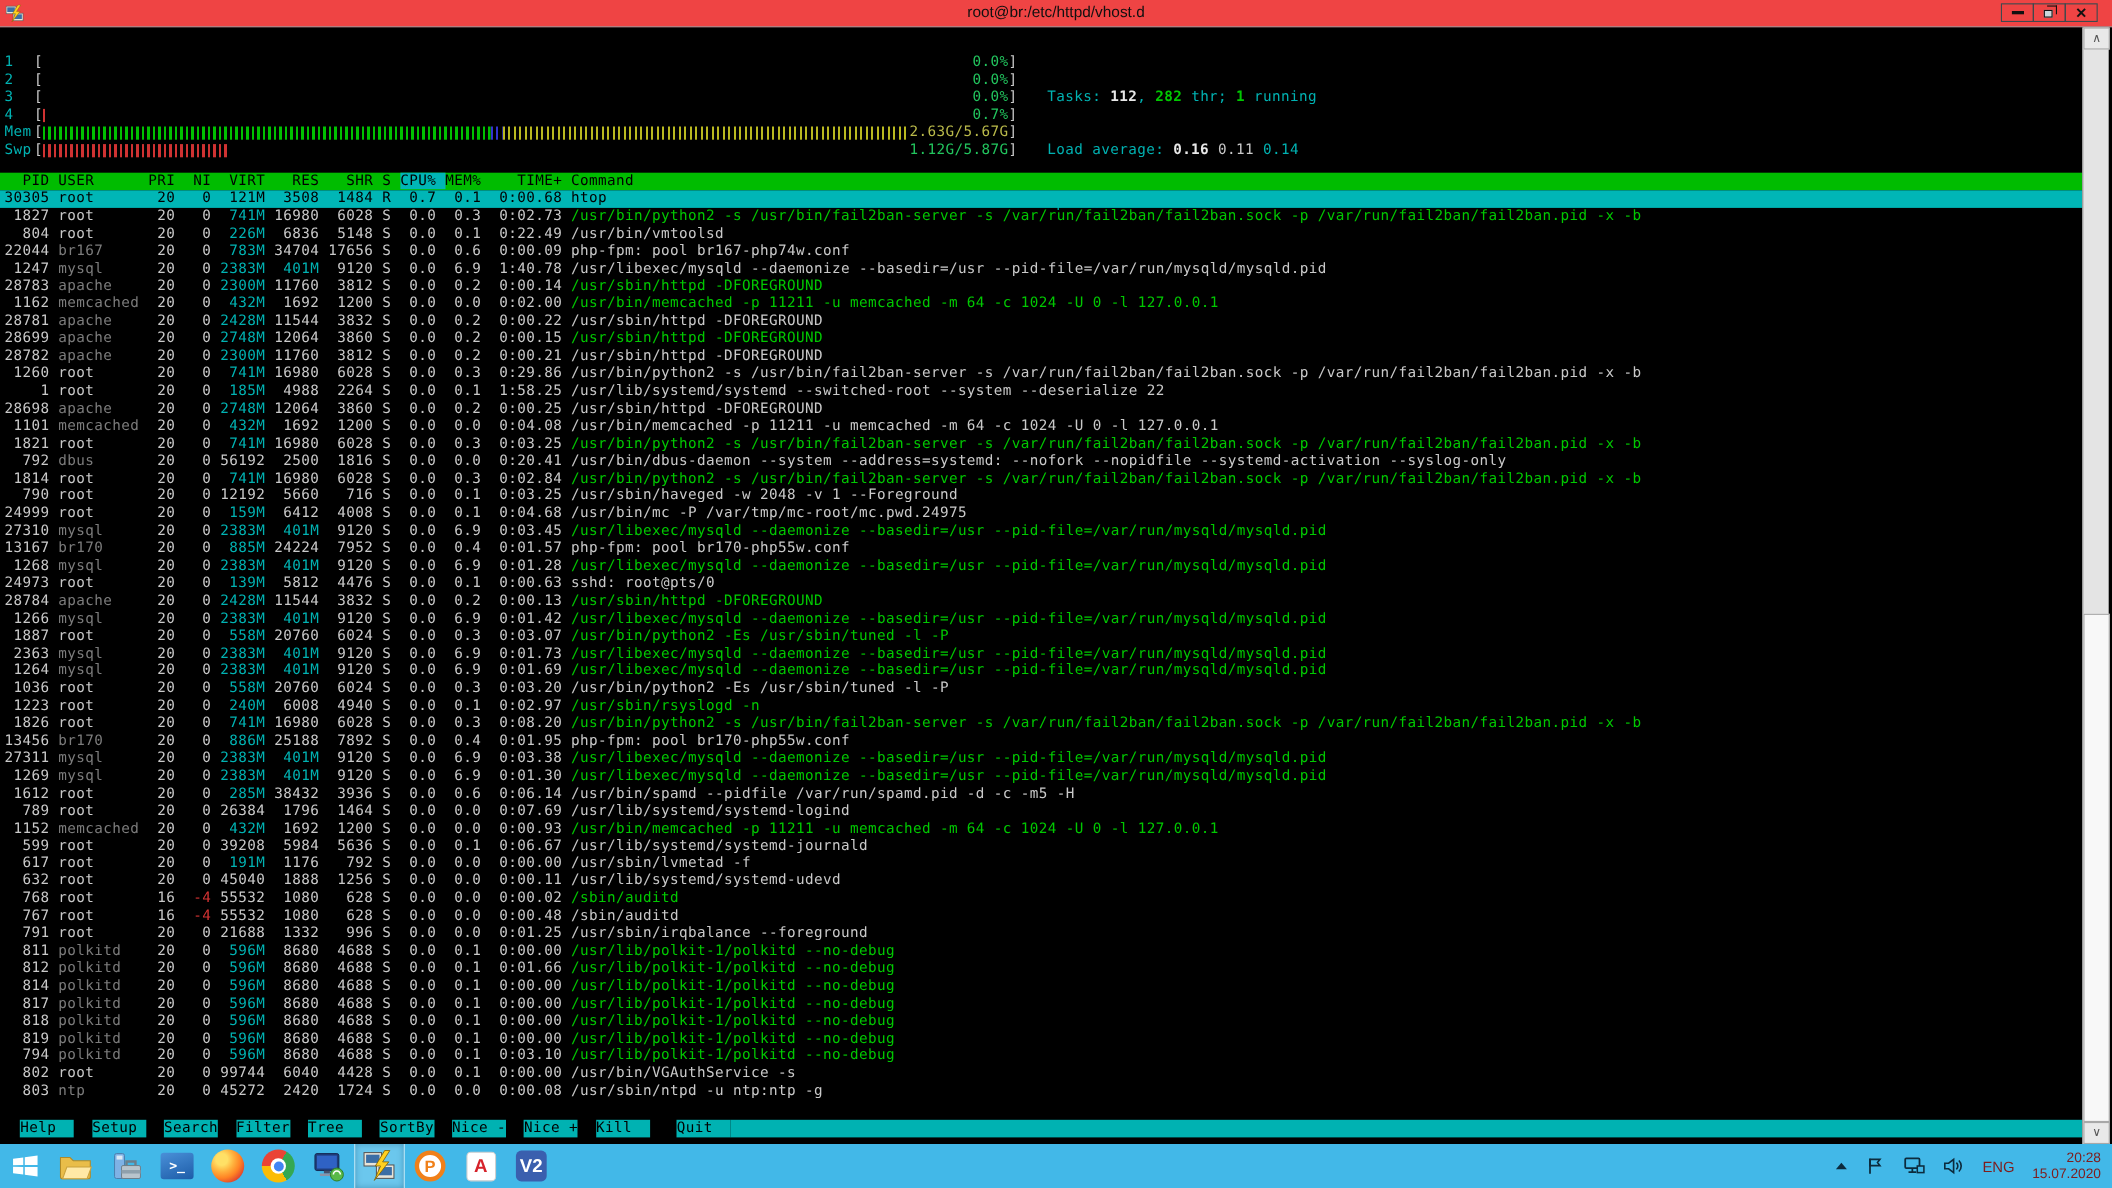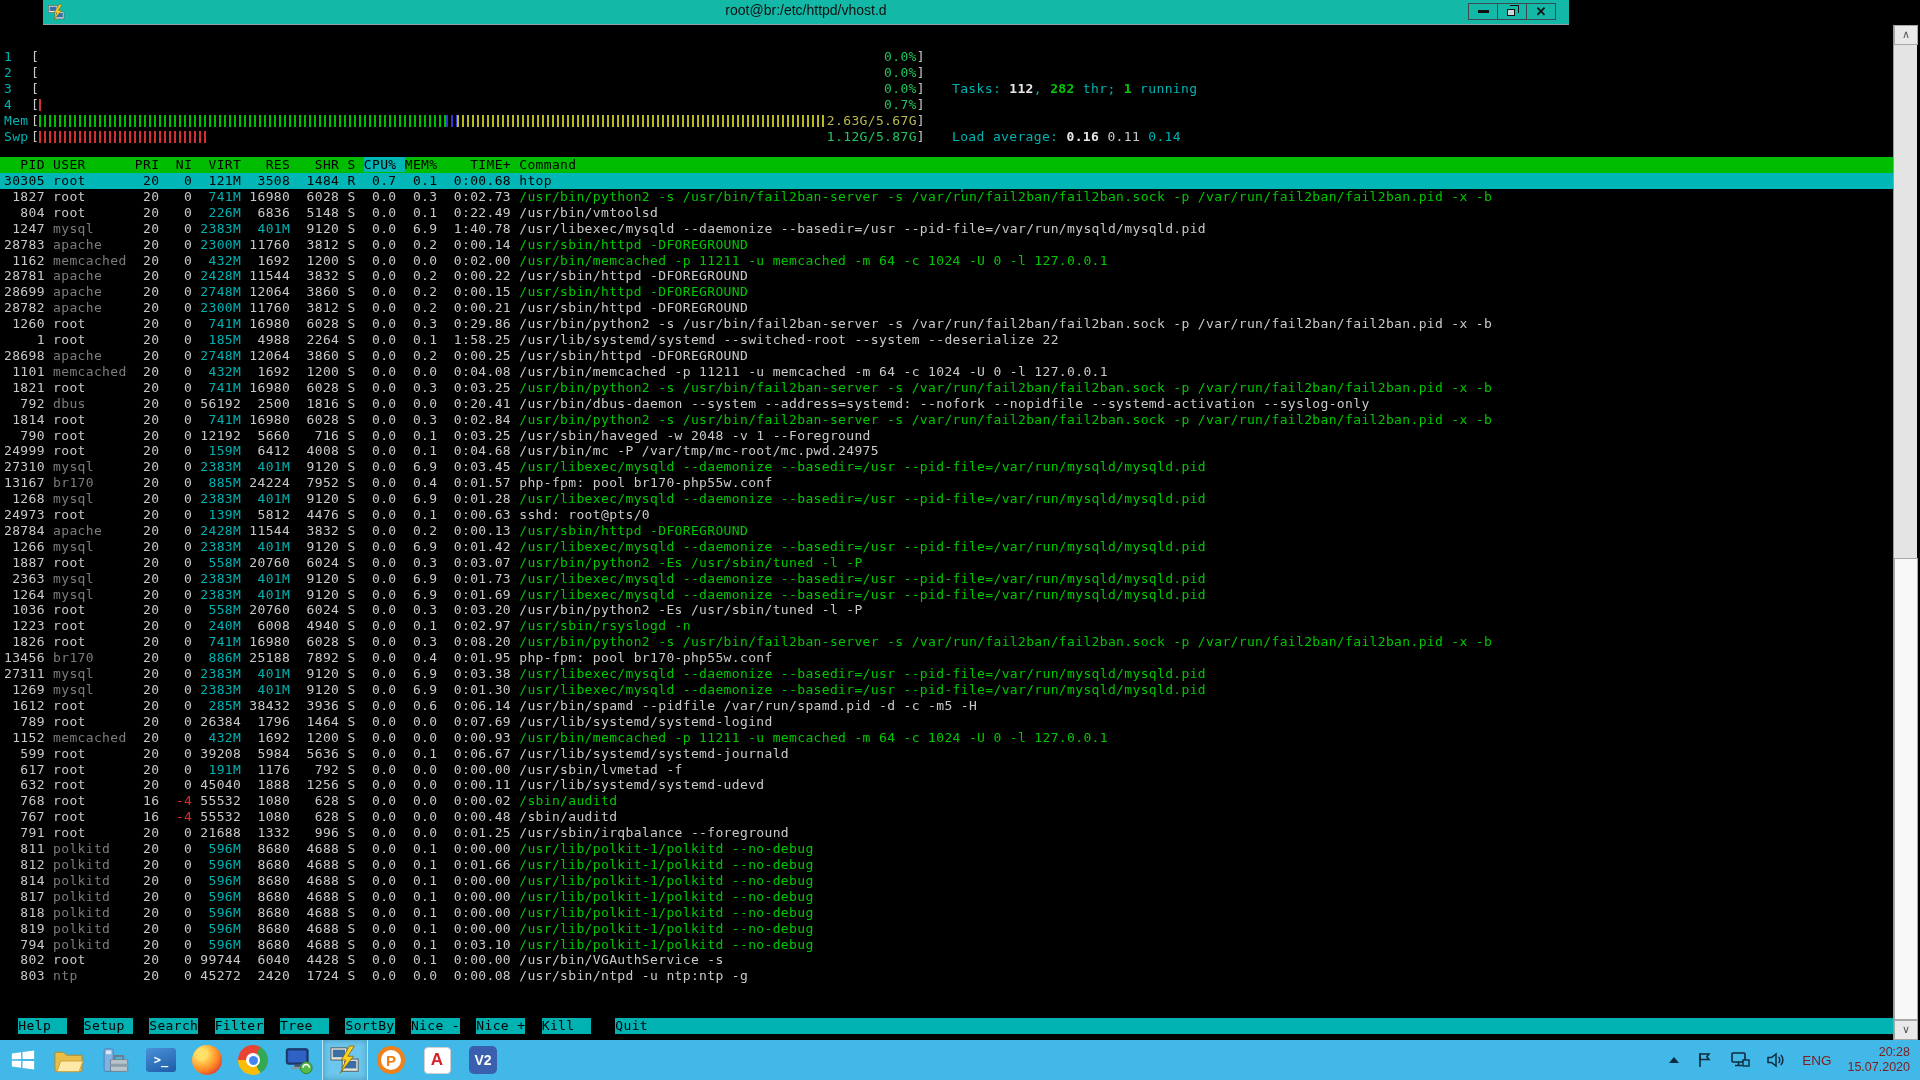--- a/index.html
+++ b/index.html
@@ -2,22 +2,22 @@
 <html><head>
 <meta charset="utf-8">
 <style>
   html,body{margin:0;padding:0;background:#000;width:1920px;height:1080px;overflow:hidden;
     font-family:"Liberation Sans",sans-serif;}
   *{box-sizing:border-box;}
   .mono{font-family:"DejaVu Sans Mono",monospace;font-size:13px;letter-spacing:.35px;}
 
   
   #window{position:absolute;left:0;top:0;width:1920px;height:1040px;background:#000;}
-  #titlebar{position:absolute;left:0;top:0;width:1526px;height:25px;background:#14b8a6;
-    border-bottom:1px solid #8fa3a8;margin-left:43px;}
+  #titlebar{position:absolute;left:0;top:0;width:1920px;height:25px;background:#ef4444;
+    border-bottom:1px solid #8fa3a8;}
   #title-icon{position:absolute;left:5px;top:4px;width:17px;height:17px;}
   #title-text{position:absolute;left:0;right:0;top:2px;text-align:center;font-size:14px;color:#101010;}
   #win-buttons{position:absolute;right:13px;top:3px;display:flex;}
   .wbtn{width:30px;height:17px;border:1px solid #3c4a4e;margin-left:-1px;display:flex;
     align-items:center;justify-content:center;background:transparent;color:#111;}
   .wbtn .minbar{width:11px;height:3px;background:#111;}
   .wbtn .restsq{width:8px;height:7px;border:1.6px solid #111;position:relative;margin-top:2px;margin-left:-2px;background:#c9d7db;}
   .wbtn .restsq:before{content:"";position:absolute;left:2px;top:-5px;width:8px;height:7px;border:1.6px solid #111;border-bottom:none;border-left:none;background:transparent;}
   .wbtn.close{font-size:13px;font-weight:bold;}
 
@@ -81,21 +81,21 @@
   .ps-icon{width:30px;height:24px;background:linear-gradient(160deg,#4a90d8,#1d5ca8);border-radius:3px;color:#fff;
     font-family:"DejaVu Sans Mono",monospace;font-size:12px;font-weight:bold;display:flex;align-items:center;justify-content:center;}
   .ff-icon{width:30px;height:30px;border-radius:50%;background:radial-gradient(circle at 32% 30%,#ffe066 0 18%,#ffb13d 38%,#ff8324 58%,#e0452e 78%,#a3006c 100%);}
   .cr-icon{width:30px;height:30px;border-radius:50%;background:conic-gradient(from -90deg,#ea4335 0 120deg,#34a853 120deg 240deg,#fbbc05 240deg 360deg);position:relative;}
   .cr-icon:before{content:"";position:absolute;left:8px;top:8px;width:14px;height:14px;border-radius:50%;background:#fff;}
   .cr-icon:after{content:"";position:absolute;left:10.5px;top:10.5px;width:9px;height:9px;border-radius:50%;background:#4285f4;}
   .pw-icon{width:28px;height:28px;border-radius:50%;border:4px solid #f08019;background:#fff;color:#f08019;
     font-weight:bold;font-size:15px;display:flex;align-items:center;justify-content:center;}
   .ar-icon{width:27px;height:27px;background:#fff;border:1px solid #cfcfcf;border-radius:4px;color:#d6222a;
     font-weight:bold;font-size:17px;display:flex;align-items:center;justify-content:center;}
-  .vnc-icon{width:28px;height:28px;background:#3a5fae;border-radius:5px;color:#fff;font-weight:bold;font-size:14px;
+  .vnc-icon{width:28px;height:28px;background:#3a5fae;border-radius:5px;color:#fff;font-weight:bold;font-size:17px;
     display:flex;align-items:center;justify-content:center;letter-spacing:0;}
 
   #tray{margin-left:auto;display:flex;align-items:center;height:40px;color:#7f1d1d;}
   .tray-item{display:flex;align-items:center;justify-content:center;height:40px;padding:0 8px;}
   #tray-lang{font-size:13.5px;}
   #tray-clock{font-size:12.5px;text-align:right;line-height:15px;padding-right:10px;}
 </style>
 </head>
 <body>
 
@@ -141,20 +141,21 @@
       <div><span class="teal">Load average: </span><span class="wb">0.16 </span><span class="w">0.11 </span><span class="teal">0.14</span></div>
       <div><span class="teal">Uptime: </span><span class="wb">12:21:41</span></div>
     </div>
 
     <div id="ptable">
       <div class="phead" id="phead"><span>  PID </span><span>USER      </span><span>PRI </span><span> NI </span><span> VIRT </span><span>  RES </span><span>  SHR </span><span>S </span><span class="hl">CPU% </span><span>MEM% </span><span>   TIME+ </span><span>Command</span></div>
       <div id="prows">
           <div class="prow sel"><span>30305 </span><span>root      </span><span> 20 </span><span>  0 </span><span class="v-teal"> 121M </span><span> 3508 </span><span> 1484 </span><span>R </span><span> 0.7 </span><span> 0.1 </span><span> 0:00.68 </span><span>htop</span></div>
           <div class="prow"><span> 1827 </span><span>root      </span><span> 20 </span><span>  0 </span><span class="v-teal"> 741M </span><span>16980 </span><span> 6028 </span><span>S </span><span> 0.0 </span><span> 0.3 </span><span> 0:02.73 </span><span class="c-green">/usr/bin/python2 -s /usr/bin/fail2ban-server -s /var/run/fail2ban/fail2ban.sock -p /var/run/fail2ban/fail2ban.pid -x -b</span></div>
           <div class="prow"><span>  804 </span><span>root      </span><span> 20 </span><span>  0 </span><span class="v-teal"> 226M </span><span> 6836 </span><span> 5148 </span><span>S </span><span> 0.0 </span><span> 0.1 </span><span> 0:22.49 </span><span>/usr/bin/vmtoolsd</span></div>
+          <div class="prow"><span>22044 </span><span class="u-gray">br167     </span><span> 20 </span><span>  0 </span><span class="v-teal"> 783M </span><span>34704 </span><span>17656 </span><span>S </span><span> 0.0 </span><span> 0.6 </span><span> 0:00.09 </span><span>php-fpm: pool br167-php74w.conf</span></div>
           <div class="prow"><span> 1247 </span><span class="u-gray">mysql     </span><span> 20 </span><span>  0 </span><span class="v-teal">2383M </span><span class="v-teal"> 401M </span><span> 9120 </span><span>S </span><span> 0.0 </span><span> 6.9 </span><span> 1:40.78 </span><span>/usr/libexec/mysqld --daemonize --basedir=/usr --pid-file=/var/run/mysqld/mysqld.pid</span></div>
           <div class="prow"><span>28783 </span><span class="u-gray">apache    </span><span> 20 </span><span>  0 </span><span class="v-teal">2300M </span><span>11760 </span><span> 3812 </span><span>S </span><span> 0.0 </span><span> 0.2 </span><span> 0:00.14 </span><span class="c-green">/usr/sbin/httpd -DFOREGROUND</span></div>
           <div class="prow"><span> 1162 </span><span class="u-gray">memcached </span><span> 20 </span><span>  0 </span><span class="v-teal"> 432M </span><span> 1692 </span><span> 1200 </span><span>S </span><span> 0.0 </span><span> 0.0 </span><span> 0:02.00 </span><span class="c-green">/usr/bin/memcached -p 11211 -u memcached -m 64 -c 1024 -U 0 -l 127.0.0.1</span></div>
           <div class="prow"><span>28781 </span><span class="u-gray">apache    </span><span> 20 </span><span>  0 </span><span class="v-teal">2428M </span><span>11544 </span><span> 3832 </span><span>S </span><span> 0.0 </span><span> 0.2 </span><span> 0:00.22 </span><span>/usr/sbin/httpd -DFOREGROUND</span></div>
           <div class="prow"><span>28699 </span><span class="u-gray">apache    </span><span> 20 </span><span>  0 </span><span class="v-teal">2748M </span><span>12064 </span><span> 3860 </span><span>S </span><span> 0.0 </span><span> 0.2 </span><span> 0:00.15 </span><span class="c-green">/usr/sbin/httpd -DFOREGROUND</span></div>
           <div class="prow"><span>28782 </span><span class="u-gray">apache    </span><span> 20 </span><span>  0 </span><span class="v-teal">2300M </span><span>11760 </span><span> 3812 </span><span>S </span><span> 0.0 </span><span> 0.2 </span><span> 0:00.21 </span><span>/usr/sbin/httpd -DFOREGROUND</span></div>
           <div class="prow"><span> 1260 </span><span>root      </span><span> 20 </span><span>  0 </span><span class="v-teal"> 741M </span><span>16980 </span><span> 6028 </span><span>S </span><span> 0.0 </span><span> 0.3 </span><span> 0:29.86 </span><span>/usr/bin/python2 -s /usr/bin/fail2ban-server -s /var/run/fail2ban/fail2ban.sock -p /var/run/fail2ban/fail2ban.pid -x -b</span></div>
           <div class="prow"><span>    1 </span><span>root      </span><span> 20 </span><span>  0 </span><span class="v-teal"> 185M </span><span> 4988 </span><span> 2264 </span><span>S </span><span> 0.0 </span><span> 0.1 </span><span> 1:58.25 </span><span>/usr/lib/systemd/systemd --switched-root --system --deserialize 22</span></div>
           <div class="prow"><span>28698 </span><span class="u-gray">apache    </span><span> 20 </span><span>  0 </span><span class="v-teal">2748M </span><span>12064 </span><span> 3860 </span><span>S </span><span> 0.0 </span><span> 0.2 </span><span> 0:00.25 </span><span>/usr/sbin/httpd -DFOREGROUND</span></div>
           <div class="prow"><span> 1101 </span><span class="u-gray">memcached </span><span> 20 </span><span>  0 </span><span class="v-teal"> 432M </span><span> 1692 </span><span> 1200 </span><span>S </span><span> 0.0 </span><span> 0.0 </span><span> 0:04.08 </span><span>/usr/bin/memcached -p 11211 -u memcached -m 64 -c 1024 -U 0 -l 127.0.0.1</span></div>

